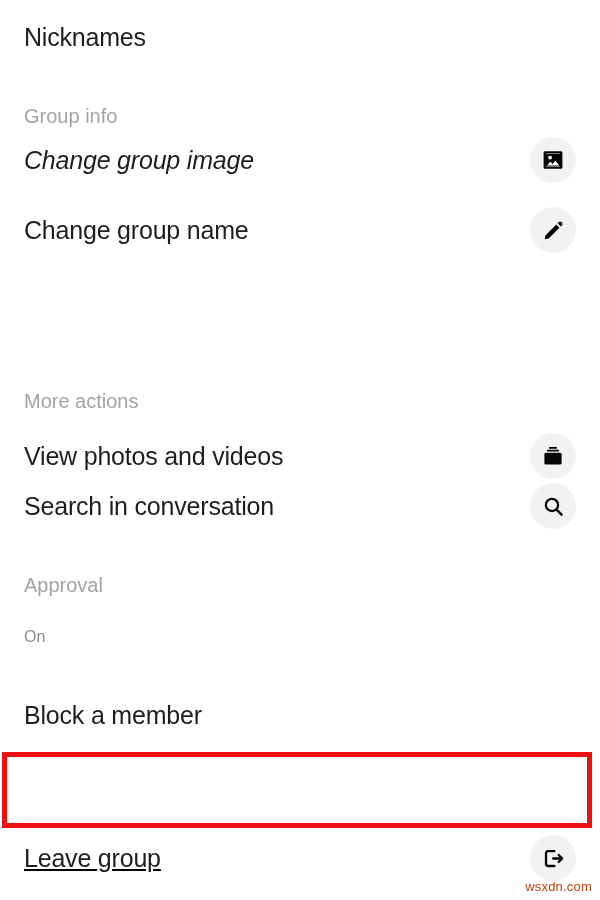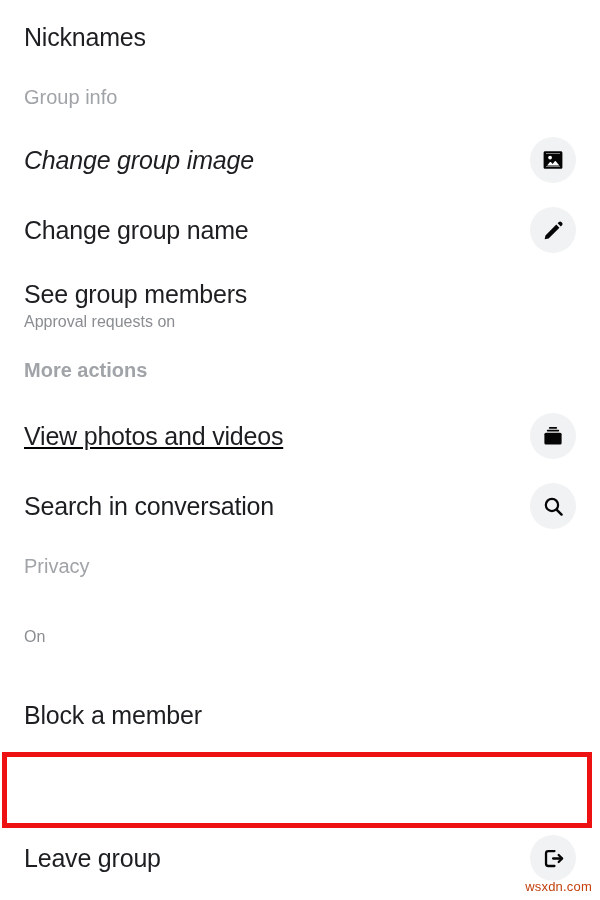--- a/index.html
+++ b/index.html
@@ -61,20 +61,21 @@
   }
 
   .section-header {
     position: absolute;
     left: 24px;
     font-size: 20px;
     line-height: 24px;
     color: #a0a3a7;
     font-weight: 400;
     white-space: nowrap;
+    margin-top: 19px;
   }
 
   
   .icon-circle {
     width: 46px;
     height: 46px;
     border-radius: 50%;
     background: #f1f2f3;
     display: flex;
     align-items: center;
@@ -140,30 +141,24 @@
       <span class="row-title">Change group name</span>
     </div>
     <span class="icon-circle">
       <svg width="23" height="23" viewBox="0 0 24 24" aria-hidden="true">
         <path fill="#050505" d="M3.6 17.1L14.9 5.8l3.3 3.3L6.9 20.4l-4.1.8.8-4.1z"></path>
         <path fill="#050505" d="M16.3 4.4l1.3-1.3c.7-.7 1.9-.7 2.6 0l.7.7c.7.7.7 1.9 0 2.6l-1.3 1.3-3.3-3.3z"></path>
       </svg>
     </span>
   </div>
 
-  <div class="row" style="top:274px; height:62px;">
-    <div class="row-text">
-      <span class="row-title">See group members</span>
-      <span class="row-sub">Approval requests on</span>
-    </div>
-  </div>
-
-  <div class="section-header" style="top:358px;font-weight:bold;">More actions</div>
-
-  <div class="row" style="top:410px; height:52px;text-decoration:underline;">
+
+  <div class="section-header" style="top:370px;">More actions</div>
+
+  <div class="row" style="top:430px; height:52px;">
     <div class="row-text">
       <span class="row-title">View photos and videos</span>
     </div>
     <span class="icon-circle">
       <svg width="22" height="22" viewBox="0 0 24 24" aria-hidden="true">
         <rect x="7.5" y="2.3" width="9" height="1.9" rx="0.9" fill="#050505"></rect>
         <rect x="5.3" y="5.2" width="13.4" height="2" rx="0.9" fill="#050505"></rect>
         <rect x="2.6" y="8.4" width="18.8" height="12.9" rx="1.7" fill="#050505"></rect>
       </svg>
     </span>
@@ -174,36 +169,36 @@
       <span class="row-title">Search in conversation</span>
     </div>
     <span class="icon-circle">
       <svg width="23" height="23" viewBox="0 0 24 24" aria-hidden="true">
         <circle cx="10.4" cy="10.4" r="6.4" fill="none" stroke="#050505" stroke-width="2.3"></circle>
         <line x1="15.2" y1="15.2" x2="20.4" y2="20.4" stroke="#050505" stroke-width="2.6" stroke-linecap="round"></line>
       </svg>
     </span>
   </div>
 
-  <div class="section-header" style="top:554px;">Privacy</div>
+  <div class="section-header" style="top:554px;">Approval</div>
 
   <div class="row" style="top:604px; height:62px;">
     <div class="row-text">
       <span class="row-sub">On</span>
     </div>
   </div>
 
   <div class="row" style="top:690px; height:50px;">
     <div class="row-text">
       <span class="row-title">Block a member</span>
     </div>
   </div>
 
 
-  <div class="row" style="top:832px; height:52px;">
+  <div class="row" style="top:832px; height:52px;text-decoration:underline;">
     <div class="row-text">
       <span class="row-title">Leave group</span>
     </div>
     <span class="icon-circle">
       <svg width="23" height="23" viewBox="0 0 24 24" aria-hidden="true">
         <path d="M13 4.2H6.6A2.4 2.4 0 0 0 4.2 6.6v10.8a2.4 2.4 0 0 0 2.4 2.4H13" fill="none" stroke="#050505" stroke-width="2.4" stroke-linecap="round" stroke-linejoin="round"></path>
         <line x1="11.6" y1="12" x2="20.6" y2="12" stroke="#050505" stroke-width="2.4" stroke-linecap="round"></line>
         <path d="M17.4 8.4L21 12l-3.6 3.6" fill="none" stroke="#050505" stroke-width="2.4" stroke-linecap="round" stroke-linejoin="round"></path>
       </svg>
     </span>

